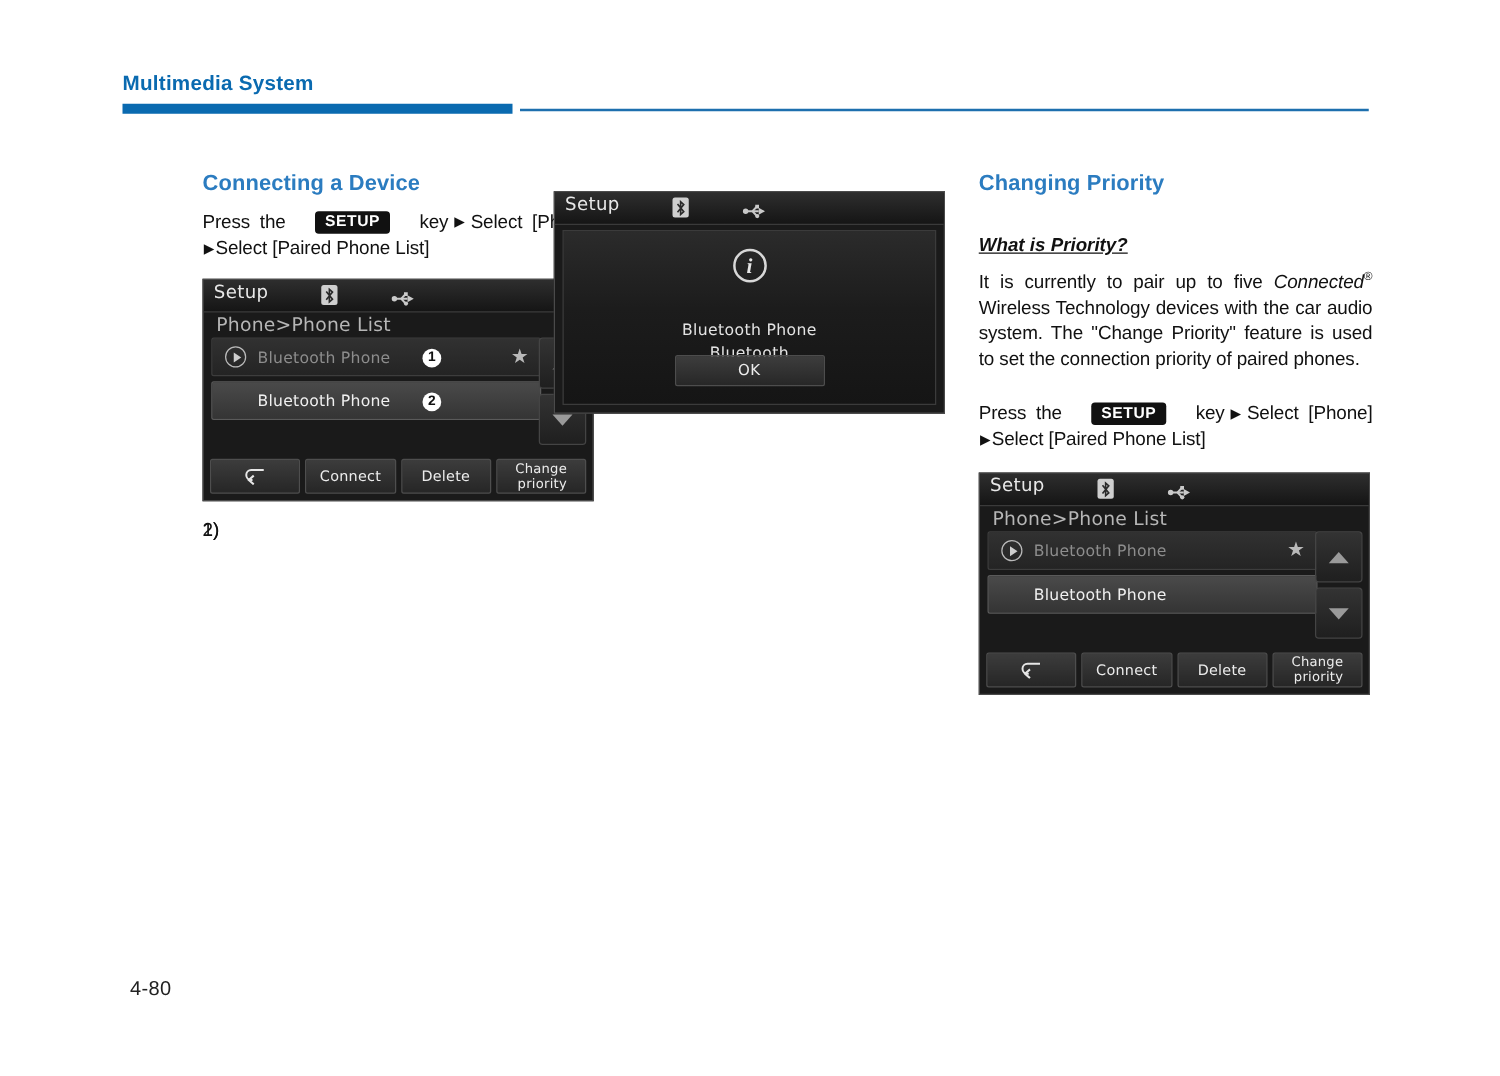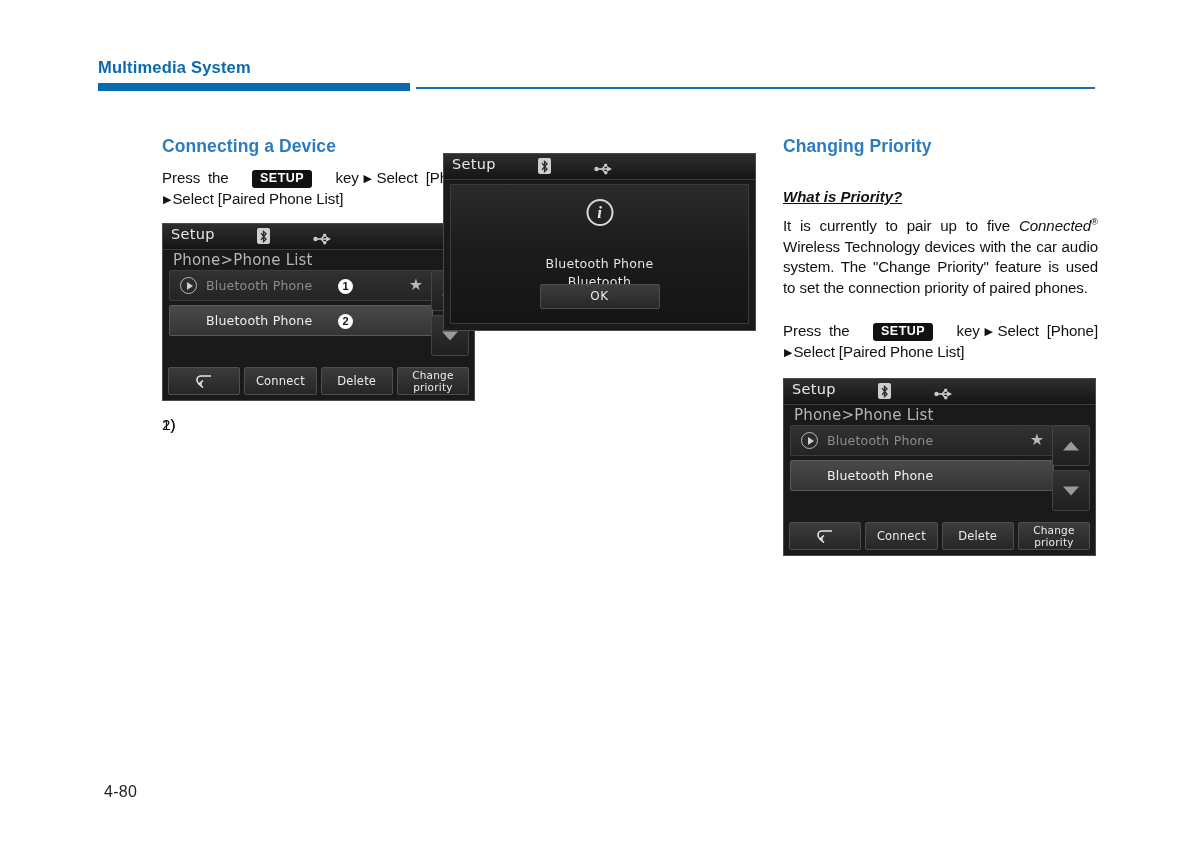--- a/index.html
+++ b/index.html
@@ -311,21 +311,21 @@
     box-sizing: border-box;
     color: #ececec;
     font-size: 11.5px;
     display: flex;
     align-items: center;
     justify-content: center;
     text-align: center;
     line-height: 12.5px;
     letter-spacing: .2px;
   }
-  .dev-btn.two-line { font-size: 10.5px; line-height: 12px; }
+  .dev-btn.two-line { font-size: 10.5px; line-height: 12px; text-align: right; }
 
   
   .dialog-body {
     position: absolute;
     left: 6px;
     top: 30px;
     right: 6px;
     bottom: 6px;
     background: linear-gradient(#2b2b2b, #1c1c1c 45%, #151515);
     border: 1px solid #3b3b3b;

